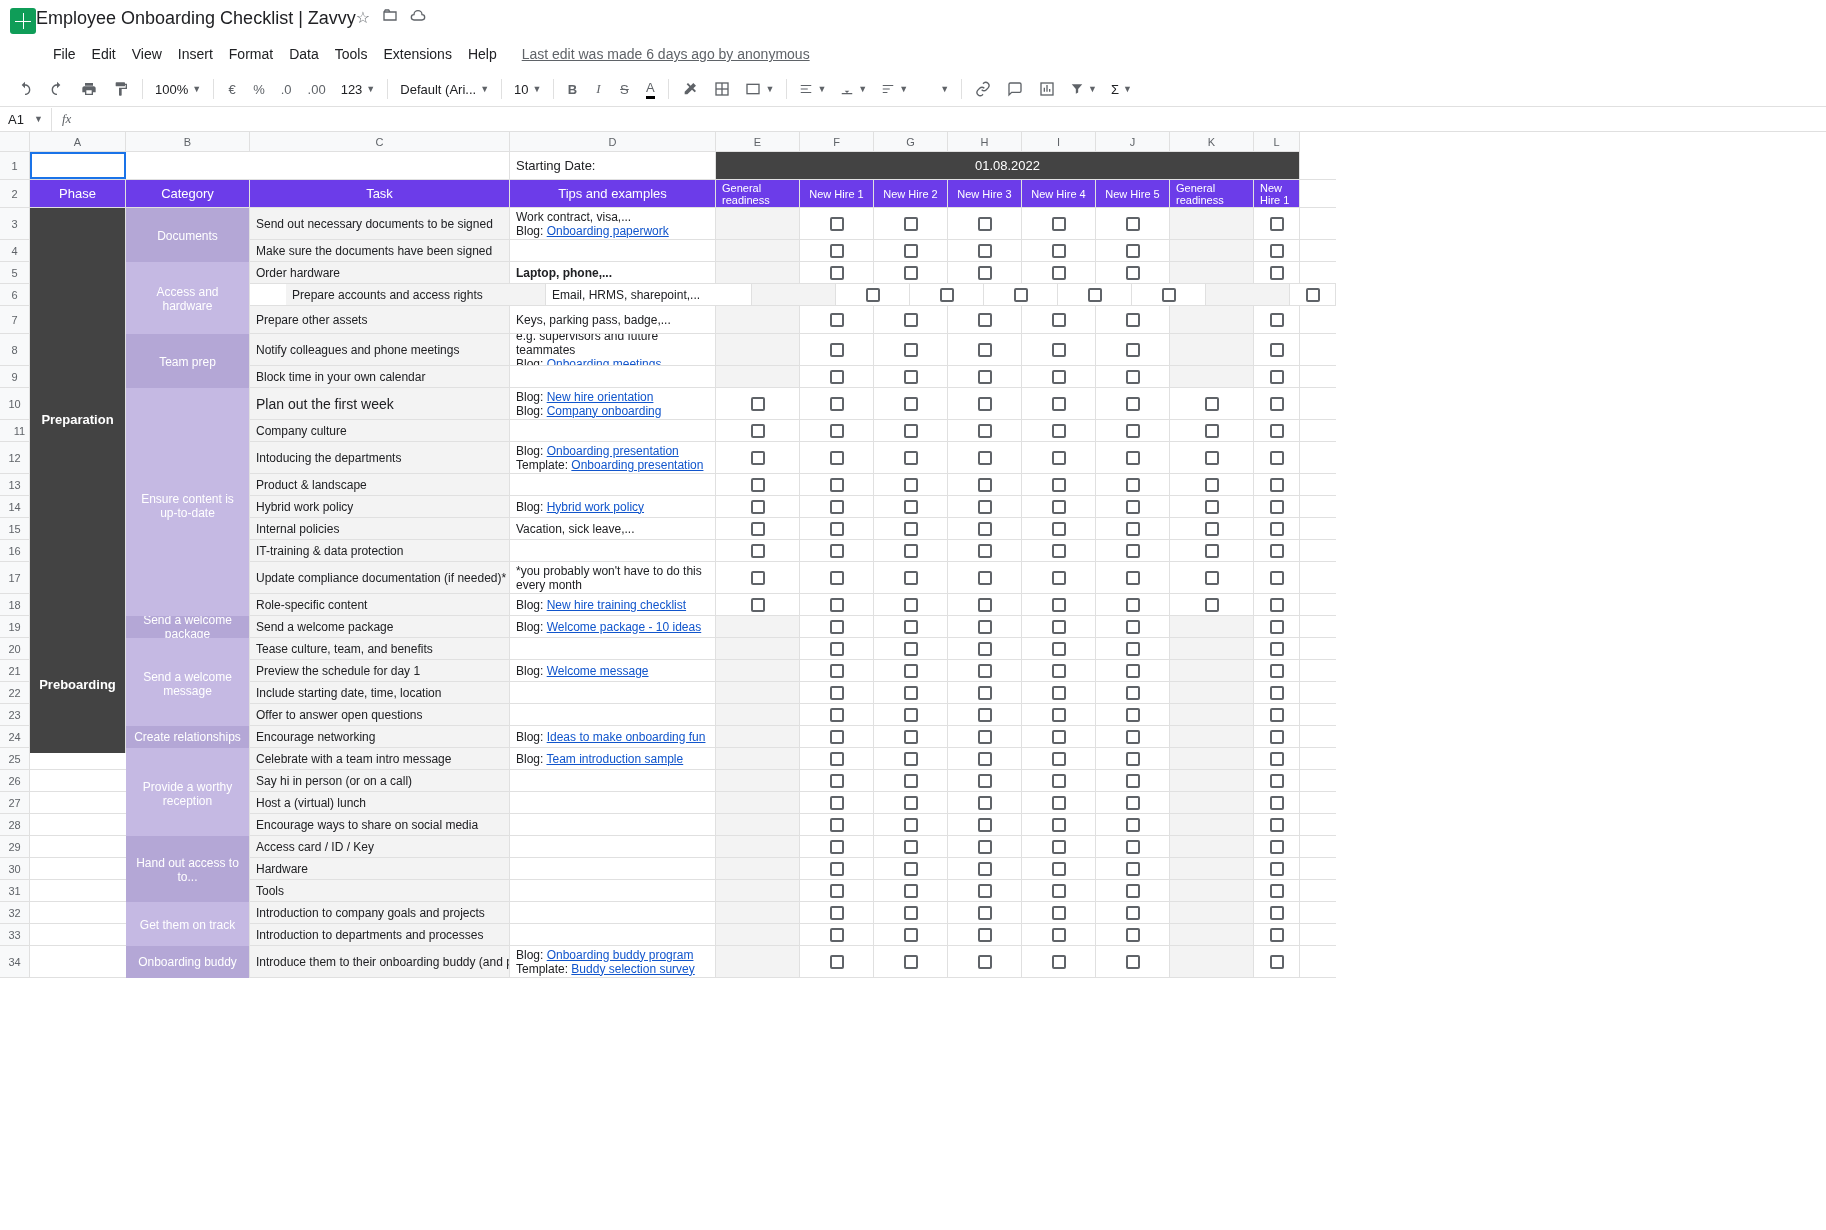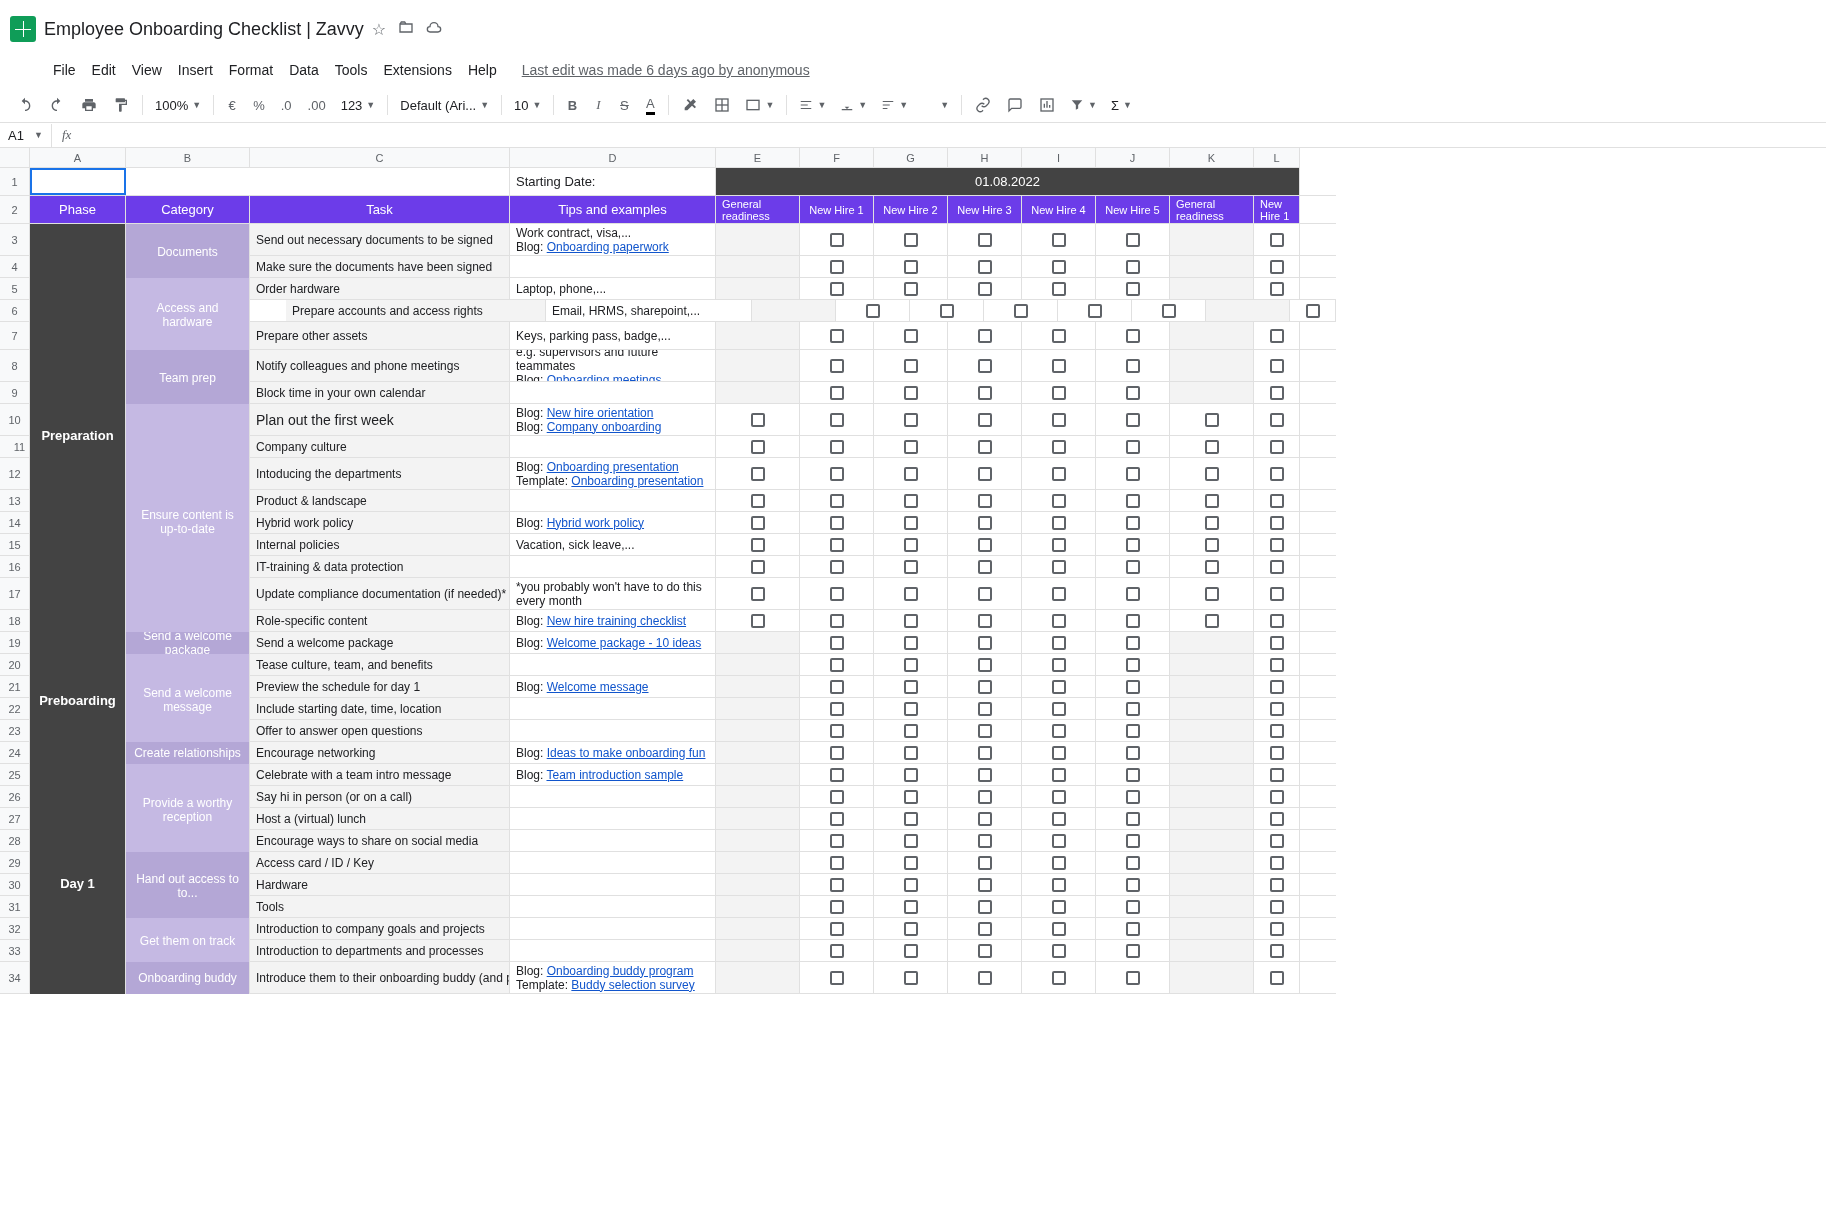--- a/index.html
+++ b/index.html
@@ -1,17 +1,17 @@
 <!DOCTYPE html>
 <html><head>
 <meta charset="utf-8">
 <style>
 * { margin: 0; padding: 0; box-sizing: border-box; }
 body { font-family: Arial, sans-serif; font-size: 13px; color: #202124; overflow-x: auto; background: #fff; }
-.titlebar { display: flex; align-items: center; padding: 16px 10px; gap: 8px; }
+.titlebar { display: flex; align-items: flex-start; padding: 8px 10px; }
 .logo { width: 26px; height: 26px; background: #0f9d58; border-radius: 3px; display: flex; align-items: center; justify-content: center; }
 .logo-inner { width: 16px; height: 16px; background: #fff; border-radius: 1px; display: grid; grid-template-columns: 1fr 1fr; grid-template-rows: 1fr 1fr; gap: 1px; }
 .logo-inner span { background: #0f9d58; }
 .doc-title { font-size: 18px; color: #202124; }
 .title-icons { display: flex; gap: 12px; color: #5f6368; font-size: 16px; }
 .title-icon { cursor: pointer; }
 .menubar { display: flex; gap: 2px; padding: 0 46px 6px; font-size: 14px; color: #202124; align-items: center; }
 .menu-item { padding: 4px 7px; cursor: pointer; border-radius: 3px; }
 .last-edit { margin-left: 16px; color: #5f6368; text-decoration: underline; cursor: pointer; }
 .toolbar { display: flex; align-items: center; gap: 2px; padding: 4px 10px; border-bottom: 1px solid #e0e0e0; }
@@ -350,21 +350,21 @@
         <div class="cell center gray-col" style="width: 84px;"></div>
         <div class="cell center" style="width: 46px;">
           <div class="checkbox"></div>
         </div>
       </div>
       <div class="row" style="height: 22px; position: relative;">
         <div style="width: 96px; flex-shrink: 0;"></div>
         <div class="cell lighter-purple" style="width: 124px; height: 74px; position: absolute; left: 96px; top: 0px; z-index: 1; font-size: 12px; white-space: pre-line;">Access and hardware</div>
         <div style="width: 124px; flex-shrink: 0;"></div>
         <div class="cell task-cell" style="width: 260px; font-size: 12px; white-space: nowrap;">Order hardware</div>
-        <div class="cell tips-cell" style="width: 206px; flex-direction: column; align-items: flex-start; justify-content: center;">
+        <div class="cell tips-cell" style="width: 206px; flex-direction: column; align-items: flex-start; justify-content: center; font-weight: bold;">
           <div>Laptop, phone,...</div>
         </div>
         <div class="cell center gray-col" style="width: 84px;"></div>
         <div class="cell center" style="width: 74px;">
           <div class="checkbox"></div>
         </div>
         <div class="cell center" style="width: 74px;">
           <div class="checkbox"></div>
         </div>
         <div class="cell center" style="width: 74px;">
@@ -939,21 +939,20 @@
         </div>
         <div class="cell center" style="width: 74px;">
           <div class="checkbox"></div>
         </div>
         <div class="cell center gray-col" style="width: 84px;"></div>
         <div class="cell center" style="width: 46px;">
           <div class="checkbox"></div>
         </div>
       </div>
       <div class="row" style="height: 22px; position: relative;">
-        <div class="cell phase-cell" style="width: 96px; height: 239px; position: absolute; left: 0px; top: 0px; z-index: 1;">Day 1</div>
         <div style="width: 96px; flex-shrink: 0;"></div>
         <div class="cell lighter-purple" style="width: 124px; height: 91px; position: absolute; left: 96px; top: 0px; z-index: 1; font-size: 12px; white-space: pre-line;">Provide a worthy reception</div>
         <div style="width: 124px; flex-shrink: 0;"></div>
         <div class="cell task-cell" style="width: 260px; font-size: 12px; white-space: nowrap;">Celebrate with a team intro message</div>
         <div class="cell tips-cell" style="width: 206px; flex-direction: column; align-items: flex-start; justify-content: center;">
           <div>Blog: <span class="link">Team introduction sample</span></div>
         </div>
         <div class="cell center gray-col" style="width: 84px;"></div>
         <div class="cell center" style="width: 74px;">
           <div class="checkbox"></div>

